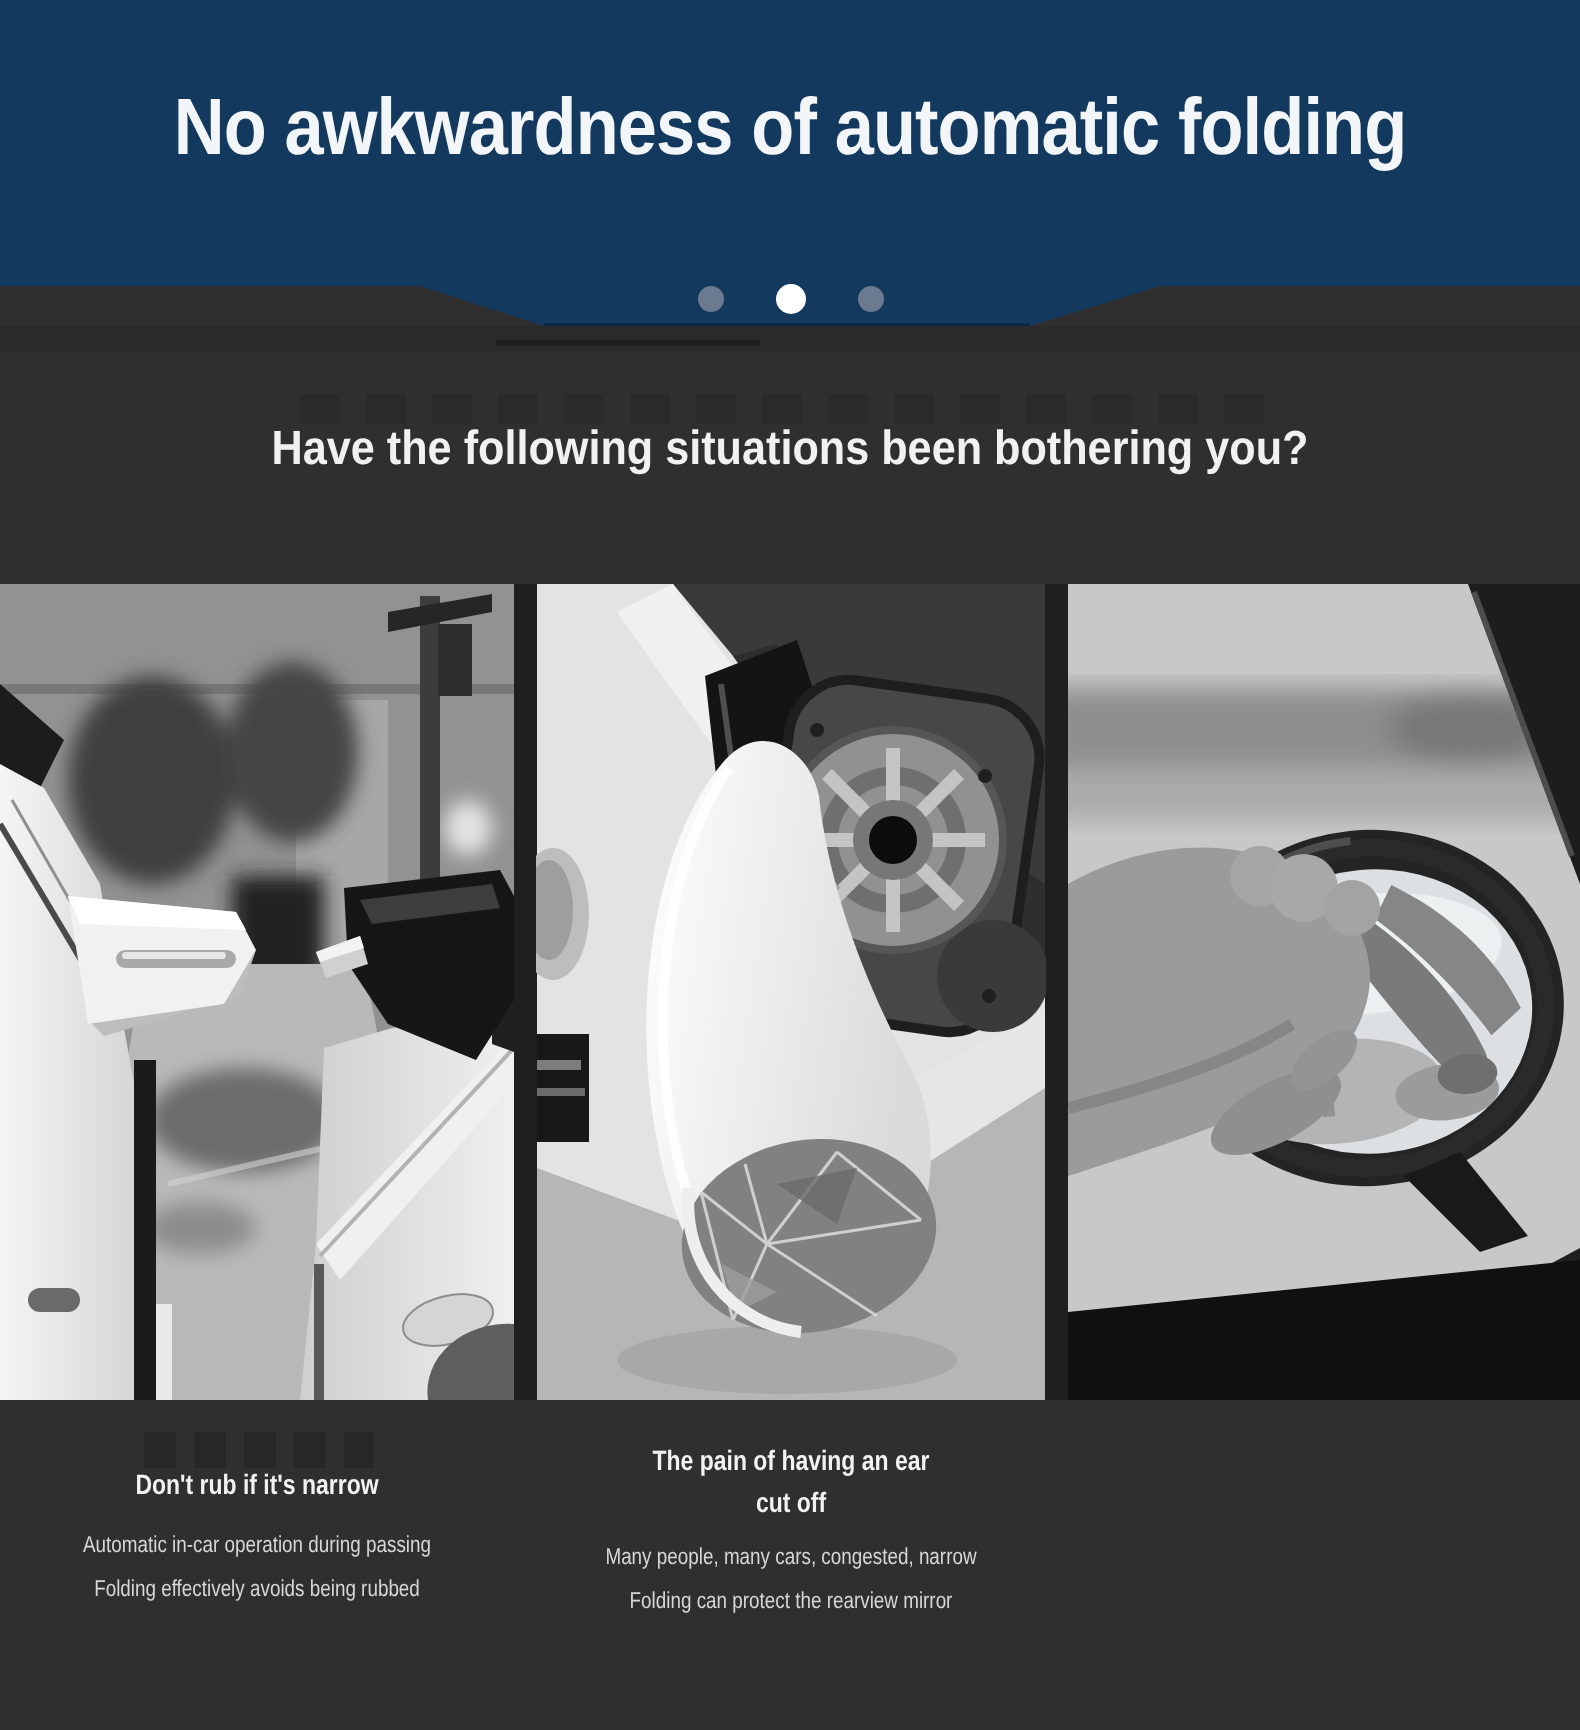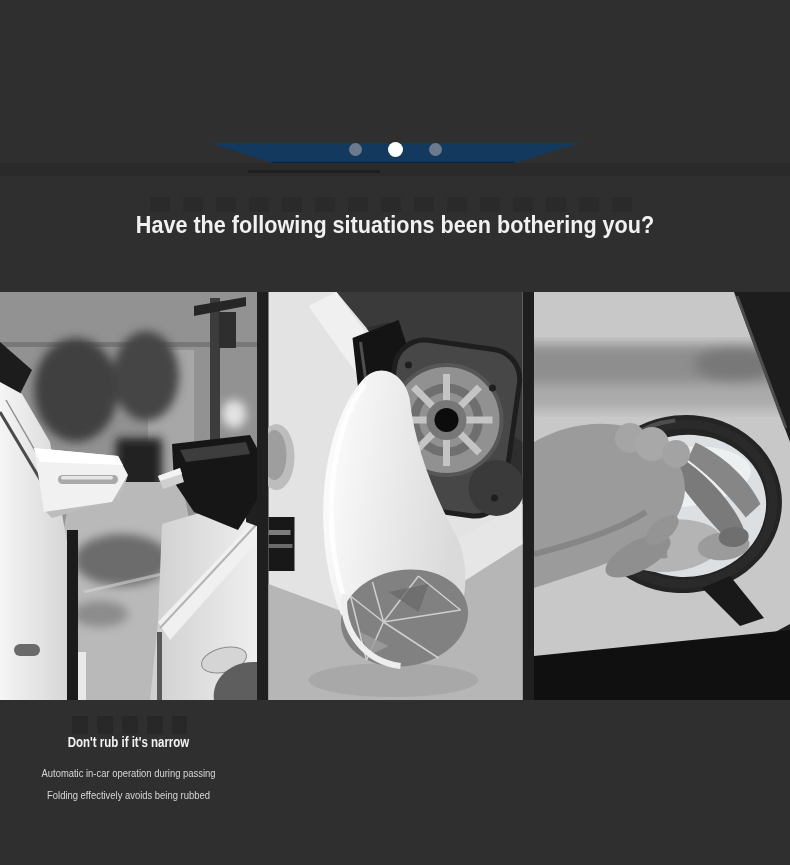--- a/index.html
+++ b/index.html
@@ -56,20 +56,23 @@
   .c2 p.l2{margin-top:10px}
   .c3 h3{margin-top:18px;font-size:25px;line-height:28px;transform:scaleX(.85)}
   .c3 p.l1{margin-top:13px;font-size:12.5px;letter-spacing:.5px;color:#e6e6e6;transform:scaleX(.9)}
   .c3 p.l2{margin-top:7px;font-size:9.5px;font-weight:bold;transform:scaleX(.85)}
 </style>
 </head>
 <body>
 
 <div id="app">
 
+  <header class="hero">
+    <h1>No awkwardness of automatic folding</h1>
+  </header>
 
   <svg class="hero-tab" viewBox="0 0 790 22" preserveAspectRatio="none">
     <polygon points="210,0 580,0 515,20 272,20" fill="#14395e"></polygon>
     <path d="M272,20 L515,20" stroke="#0d2440" stroke-width="2.5" fill="none"></path>
   </svg>
 
   <div class="dark-strip"></div>
   <div class="artifact-line"></div>
 
   <div class="dots">
@@ -252,15 +255,23 @@
   </div>
 
   <div class="ghost g-caption"></div>
 
   <div class="caption c1">
     <h3>Don't rub if it's narrow</h3>
     <p class="l1">Automatic in-car operation during passing</p>
     <p class="l2">Folding effectively avoids being rubbed</p>
   </div>
 
+  <div class="caption c2">
+    <h3>
+      <span>The pain of having an ear</span>
+      <span>cut off</span>
+    </h3>
+    <p class="l1">Many people, many cars, congested, narrow</p>
+    <p class="l2">Folding can protect the rearview mirror</p>
+  </div>
 
 
 </div>
 
 </body></html>

